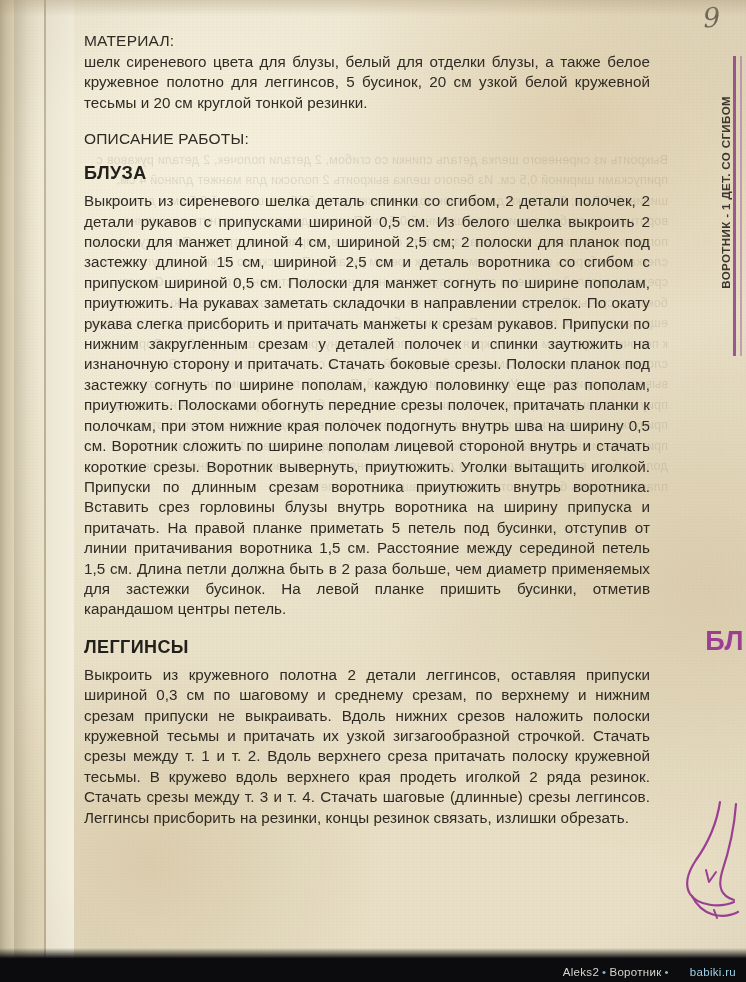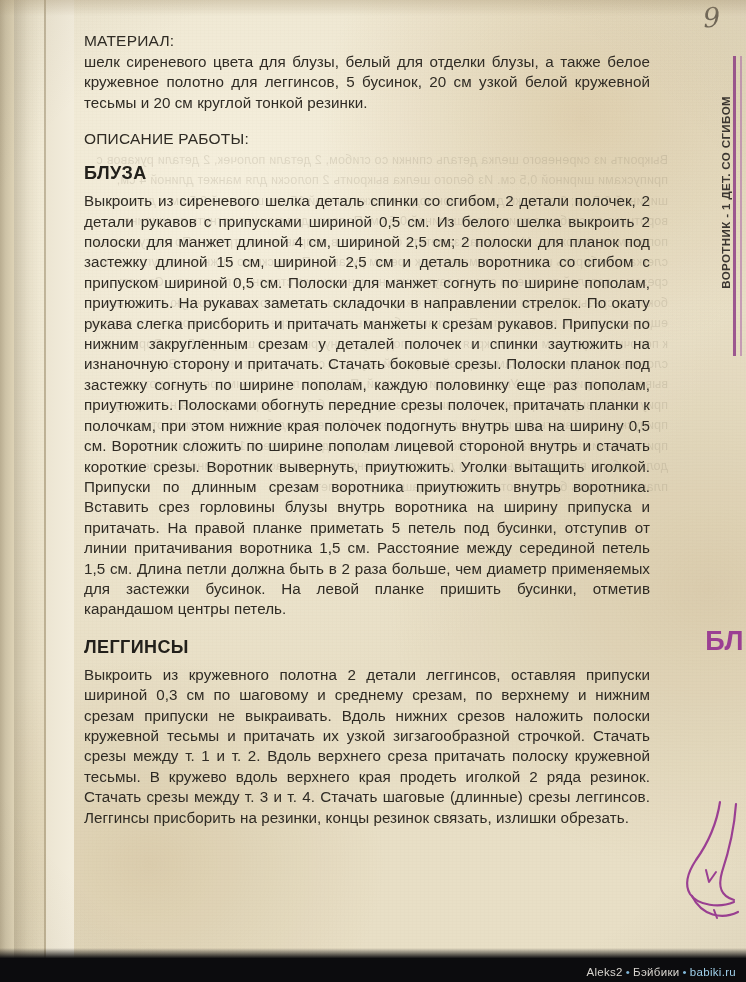--- a/index.html
+++ b/index.html
@@ -192,21 +192,21 @@
   }
   .watermark {
     position: absolute;
     right: 10px; bottom: 4px;
     font-size: 11.5px;
     color: #d8d5cf;
     letter-spacing: 0.3px;
     white-space: nowrap;
   }
   .watermark .dot { color: #7fb6d8; padding: 0 3px; }
-  .watermark .site { color: #9fd0ea; }
+  .watermark .site { color: #9fd0ea; margin-left: 18px; }
 
   
   .vignette {
     position: absolute;
     inset: 0;
     pointer-events: none;
     background:
       radial-gradient(ellipse 110% 95% at 50% 50%, rgba(0,0,0,0) 55%, rgba(70,58,38,0.16) 100%);
   }
   .top-edge-shade {
@@ -270,16 +270,16 @@
     <p class="body-par">Выкроить из кружевного полотна 2 детали леггинсов, оставляя припуски шириной 0,3 см по шаговому и среднему срезам, по верхнему и нижним срезам припуски не выкраивать. Вдоль нижних срезов наложить полоски кружевной тесьмы и притачать их узкой зигзагообразной строчкой. Стачать срезы между т. 1 и т. 2. Вдоль верхнего среза притачать полоску кружевной тесьмы. В кружево вдоль верхнего края продеть иголкой 2 ряда резинок. Стачать срезы между т. 3 и т. 4. Стачать шаговые (длинные) срезы леггинсов. Леггинсы присборить на резинки, концы резинок связать, излишки обрезать.</p>
 
   </div>
 
   <div class="top-edge-shade"></div>
   <div class="vignette"></div>
 
   <div class="scan-bottom-grad"></div>
   <div class="scan-bottom"></div>
   <div class="watermark">
-    <span>Aleks2</span><span class="dot">•</span><span>Бэйбики</span><span class="dot">•</span><span class="site">babiki.ru</span>
+    <span>Aleks2</span><span class="dot">•</span><span>Воротник</span><span class="dot">•</span><span class="site">babiki.ru</span>
   </div>
 
 </div>
 
 </body></html>

